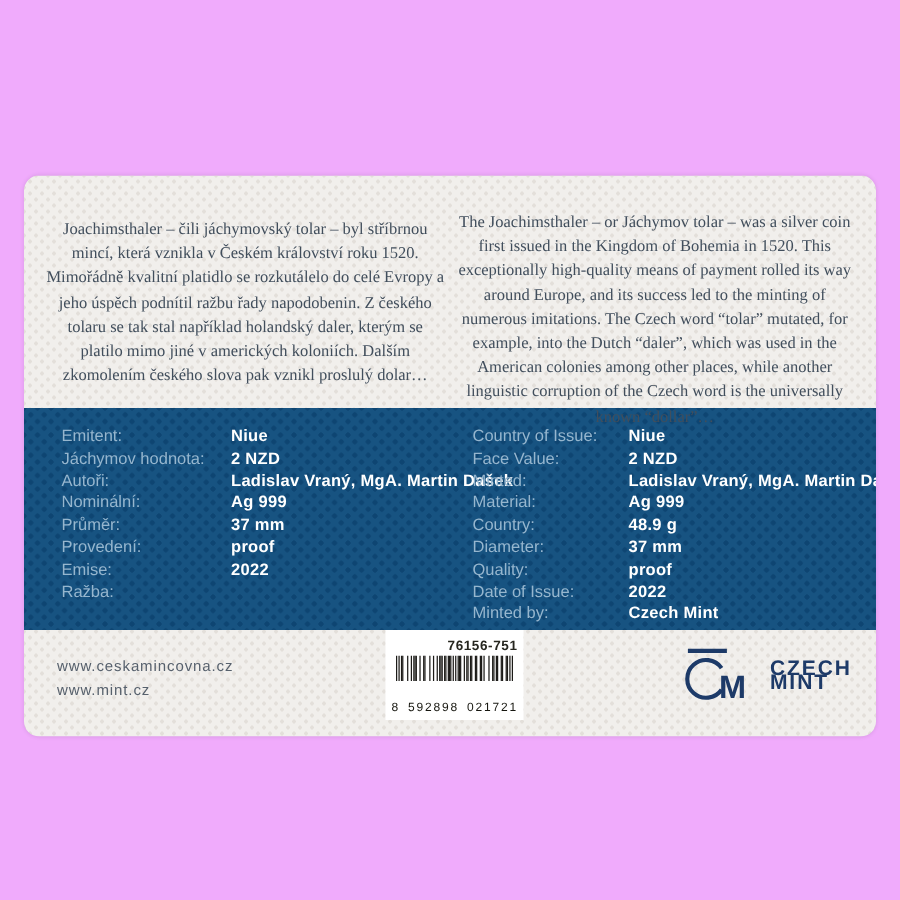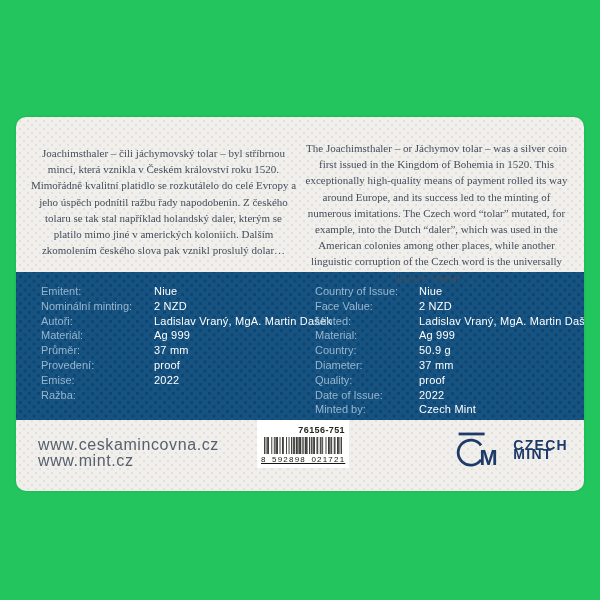--- a/index.html
+++ b/index.html
@@ -1,16 +1,16 @@
 <!DOCTYPE html>
 <html><head>
 <meta charset="utf-8">
 <style>
   html,body{margin:0;padding:0;background:#fff;}
-  .page{position:relative;width:600px;height:600px;background:#22c55e;overflow:hidden;
+  .page{position:relative;width:600px;height:600px;background:#f0abfc;overflow:hidden;
         font-family:"Liberation Sans",sans-serif;}
   .card{position:absolute;left:16px;top:117px;width:568px;height:374px;border-radius:10px;
         overflow:hidden;background-color:#f1efec;
         background-image:radial-gradient(#e3dfda 1.1px,transparent 1.25px),
                          radial-gradient(#e3dfda 1.1px,transparent 1.25px);
         background-size:8px 8px;background-position:0 0,4px 4px;
         box-shadow:0 0 3px rgba(0,0,0,.10);}
   
   .intro{height:155px;display:flex;padding:28px 14px 0;box-sizing:border-box;gap:6px;}
   .intro-col{flex:1;display:flex;justify-content:center;}
@@ -23,33 +23,33 @@
         background-image:radial-gradient(#0e4572 1.6px,transparent 1.75px),
                          radial-gradient(#0e4572 1.6px,transparent 1.75px);
         background-size:9px 9px;background-position:0 0,4.5px 4.5px;}
   .spec-table{font-size:11px;line-height:14.8px;}
   .spec-table.cs{margin-left:25px;width:274px;}
   .spec-table.en{flex:1;}
   .row{display:flex;white-space:nowrap;}
   .lbl{color:#96b6ce;}
   .cs .lbl{width:97px;flex:0 0 97px;}
   .en .lbl{width:88px;flex:0 0 88px;}
-  .val{color:#ffffff;font-weight:400;letter-spacing:.2px;padding-left:16px;}
+  .val{color:#ffffff;font-weight:700;letter-spacing:.2px;padding-left:16px;}
   
   .footer{position:relative;height:71px;}
-  .urls{position:absolute;left:22px;top:17px;font-size:16px;line-height:15.5px;
+  .urls{position:absolute;left:22px;top:17px;font-size:10px;line-height:15.5px;
         color:#57616d;letter-spacing:.6px;}
   .barcode-box{position:absolute;left:241px;top:0;width:92px;background:#ffffff;
         padding:5px 4px 4px;box-sizing:border-box;text-align:center;}
   .bc-num{font-size:9px;font-weight:700;color:#26261f;letter-spacing:.4px;text-align:right;
         margin-left:10px;line-height:10px;}
   .bc-bars{display:block;width:78px;height:17px;margin:2px auto 0;}
   .bc-bars rect{fill:#1c1b18;}
   .bc-digits{font-size:8px;color:#16160f;letter-spacing:1.2px;word-spacing:2px;
-        white-space:nowrap;line-height:9px;margin-top:1px;text-decoration:underline;}
+        white-space:nowrap;line-height:9px;margin-top:13px;}
   
   .logo{position:absolute;right:16px;top:9px;display:flex;align-items:center;gap:5px;}
   .logo svg{display:block;}
   .logo-stroke{fill:none;stroke:#1d3a68;stroke-width:3.2;}
   .logo-m{font-family:"Liberation Sans",sans-serif;font-weight:700;font-size:25px;fill:#1d3a68;}
   .logo-text{font-size:14px;font-weight:700;color:#1d3a68;letter-spacing:1.3px;line-height:9.5px;}
 </style>
 </head>
 <body>
 
@@ -65,29 +65,29 @@
       </div>
     </div>
 
     <div class="band">
       <div class="spec-table cs">
         <div class="row">
             <span class="lbl">Emitent:</span>
             <span class="val">Niue</span>
           </div>
         <div class="row">
-            <span class="lbl">Nominální minting:</span>
+            <span class="lbl">Jáchymov hodnota:</span>
             <span class="val">2 NZD</span>
           </div>
         <div class="row">
             <span class="lbl">Autoři:</span>
             <span class="val">Ladislav Vraný, MgA. Martin Dašek</span>
           </div>
         <div class="row">
-            <span class="lbl">Materiál:</span>
+            <span class="lbl">Nominální:</span>
             <span class="val">Ag 999</span>
           </div>
         <div class="row">
             <span class="lbl">Průměr:</span>
             <span class="val">37 mm</span>
           </div>
         <div class="row">
             <span class="lbl">Provedení:</span>
             <span class="val">proof</span>
           </div>
@@ -111,21 +111,21 @@
         <div class="row">
             <span class="lbl">Minted:</span>
             <span class="val">Ladislav Vraný, MgA. Martin Dašek</span>
           </div>
         <div class="row">
             <span class="lbl">Material:</span>
             <span class="val">Ag 999</span>
           </div>
         <div class="row">
             <span class="lbl">Country:</span>
-            <span class="val">50.9 g</span>
+            <span class="val">48.9 g</span>
           </div>
         <div class="row">
             <span class="lbl">Diameter:</span>
             <span class="val">37 mm</span>
           </div>
         <div class="row">
             <span class="lbl">Quality:</span>
             <span class="val">proof</span>
           </div>
         <div class="row">

